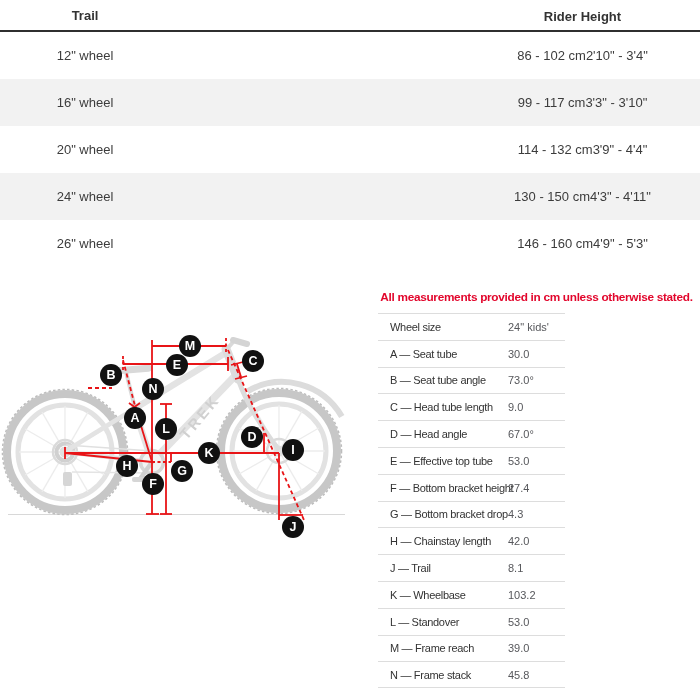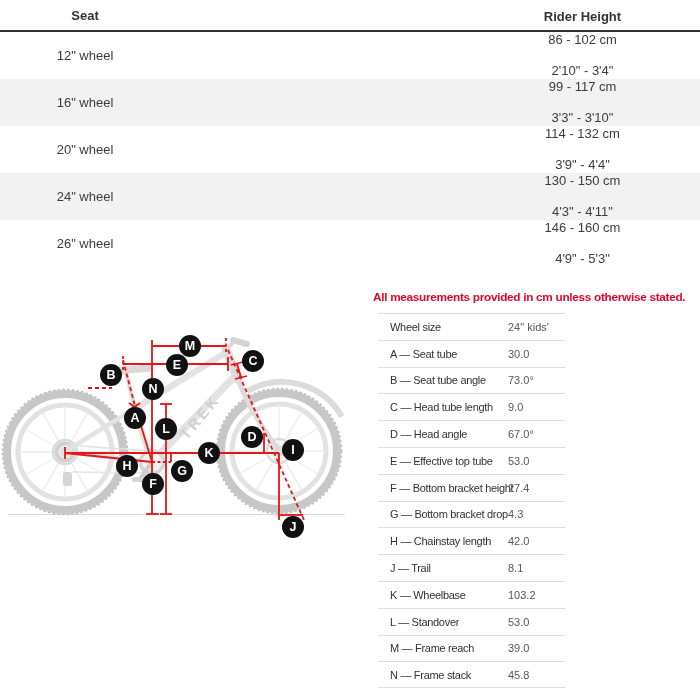--- a/index.html
+++ b/index.html
@@ -10,25 +10,25 @@
   .st-header{position:relative;height:30px;border-bottom:2px solid #2f2f2f;}
   .st-col-size{position:absolute;left:0;top:0;width:170px;height:30px;display:flex;
                align-items:center;justify-content:center;font-weight:bold;font-size:13px;color:#333;}
   .st-col-height{position:absolute;left:465px;top:0;width:235px;height:32px;display:flex;
                align-items:center;justify-content:center;font-weight:bold;font-size:13px;color:#333;}
   .st-row{position:relative;height:47px;}
   .st-row.alt{background:#f2f2f2;}
   .st-cell-size{position:absolute;left:0;top:0;width:170px;height:47px;display:flex;
                 align-items:center;justify-content:center;font-size:13px;}
   .st-cell-height{position:absolute;left:465px;top:0;width:235px;height:47px;display:flex;
-                flex-direction:column;align-items:center;justify-content:space-between;
+                align-items:center;justify-content:center;
                 font-size:13px;line-height:16px;text-align:center;}
   
   .note{position:absolute;left:373px;top:290px;width:327px;font-size:11.8px;font-weight:bold;
-        letter-spacing:-0.3px;white-space:nowrap;}
+        letter-spacing:-0.3px;white-space:nowrap;text-align:center;}
   
   .geo-table{position:absolute;left:378px;top:313px;width:187px;}
   .geo-row{position:relative;height:26.8px;border-top:1px solid #ddd;box-sizing:border-box;
            display:flex;align-items:center;}
   .geo-row:last-child{border-bottom:1px solid #ddd;}
   .geo-label{width:130px;padding-left:12px;box-sizing:border-box;font-size:11px;font-weight:normal;
              letter-spacing:-0.3px;color:#333;white-space:nowrap;}
   .geo-value{font-size:11px;color:#56575b;white-space:nowrap;}
   
   .diagram{position:absolute;left:0;top:332px;}
@@ -37,21 +37,21 @@
               letter-spacing:3px;fill:#d0d0d0;}
   .red{stroke-width:1.8;fill:none;stroke-linecap:butt;}
 </style>
 </head>
 <body>
 
 <div class="page">
 
   <div class="size-table">
     <div class="st-header">
-      <div class="st-col-size">Seat</div>
+      <div class="st-col-size">Trail</div>
       <div class="st-col-height">Rider Height</div>
     </div>
     <div id="st-rows">
         <div class="st-row">
           <div class="st-cell-size">12" wheel</div>
           <div class="st-cell-height">
             <div>86 - 102 cm</div>
             <div>2'10" - 3'4"</div>
           </div>
         </div>

